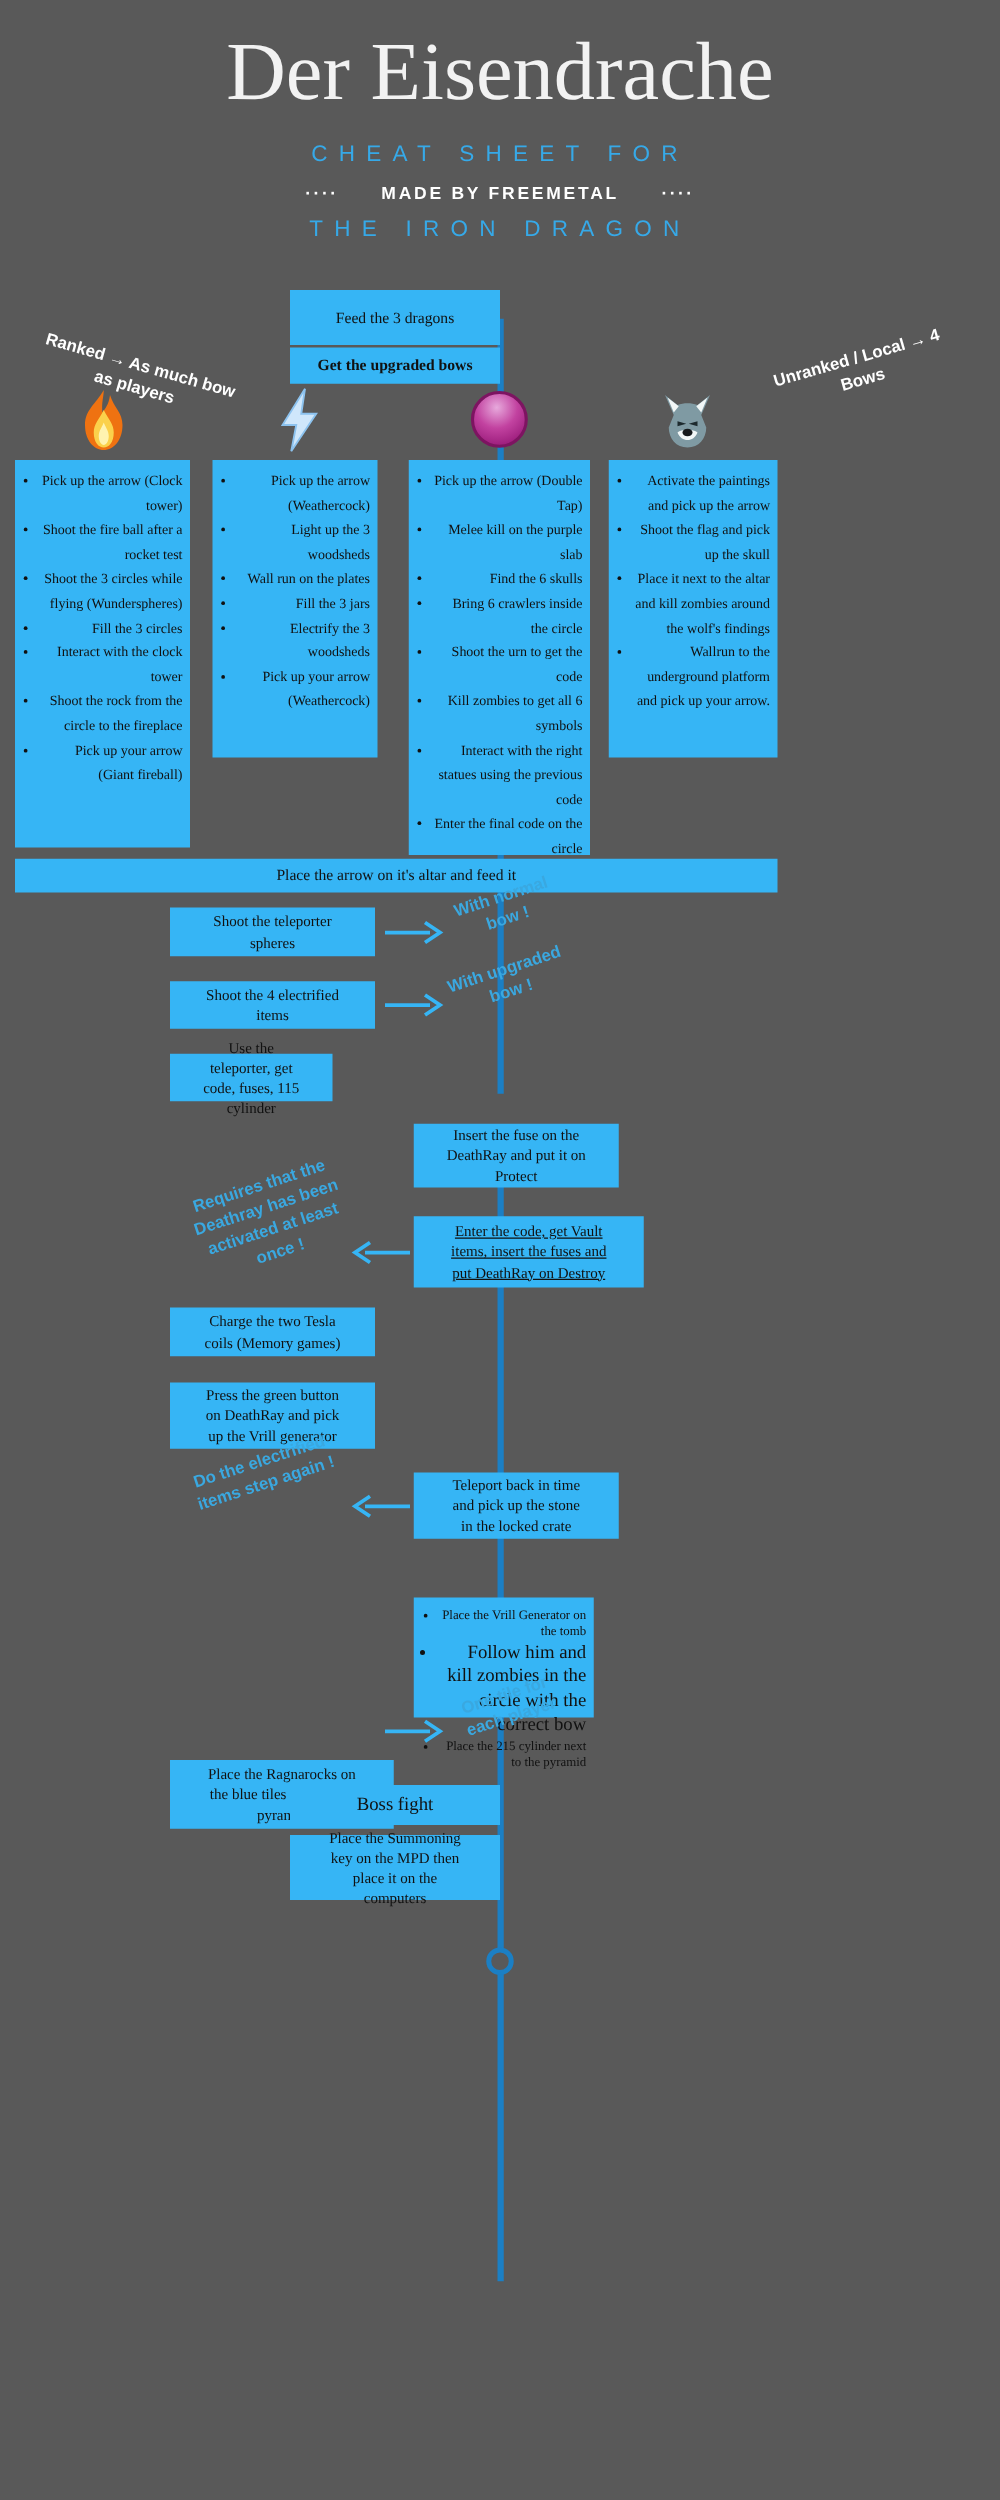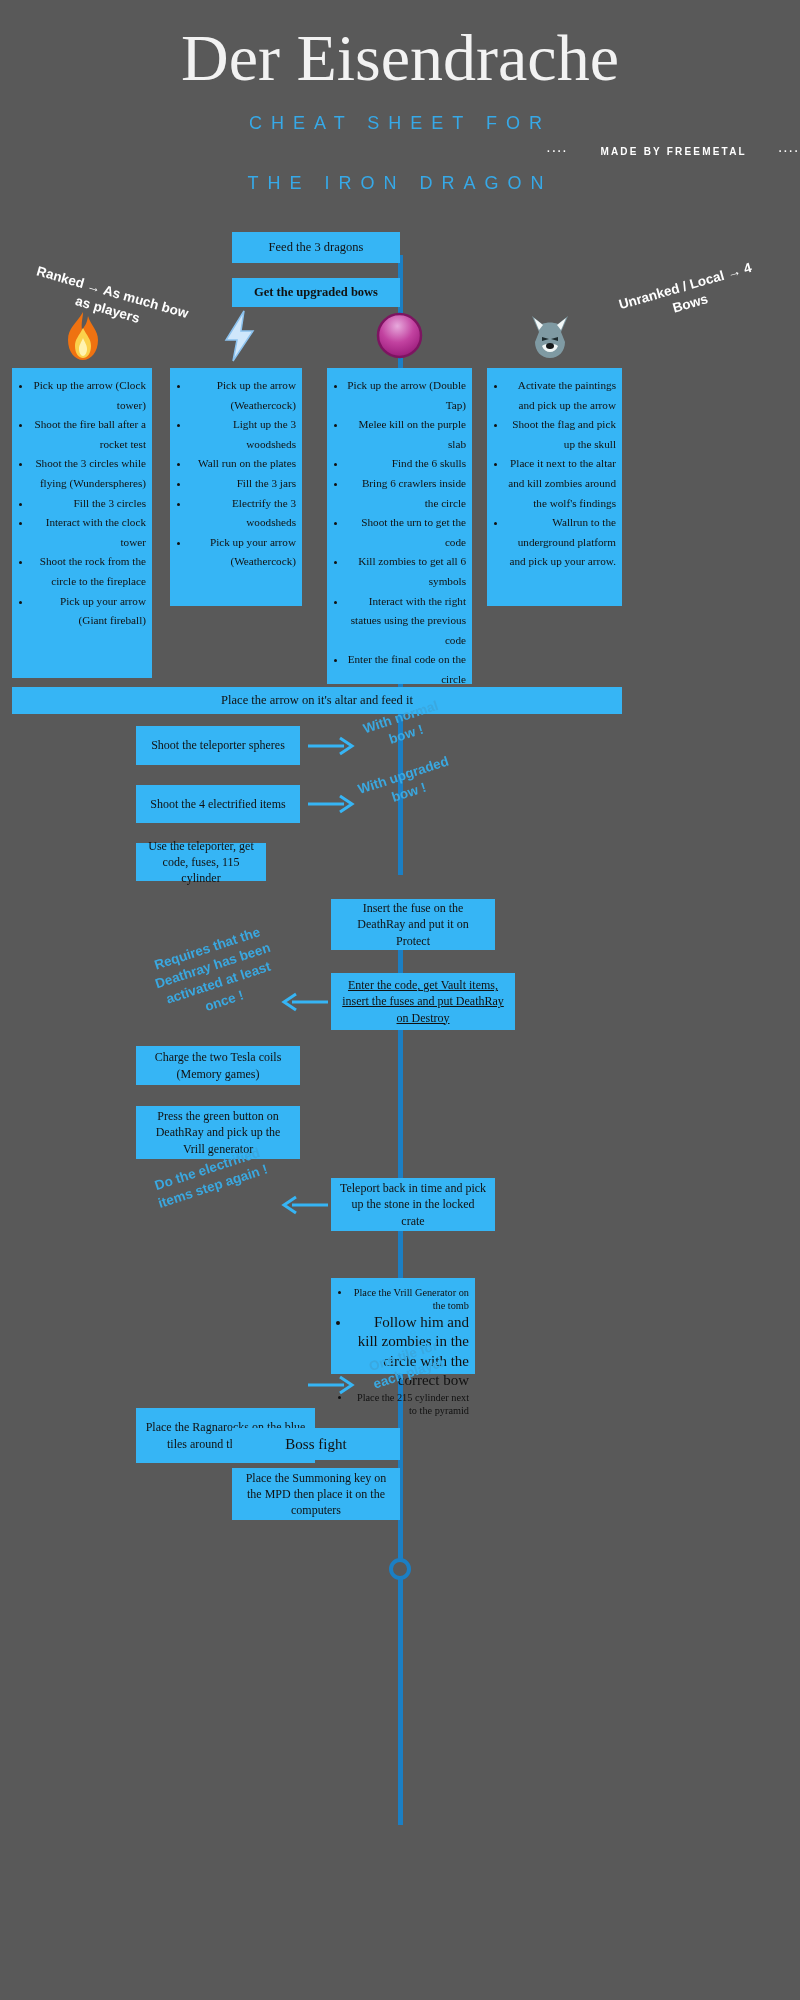--- a/index.html
+++ b/index.html
@@ -35,23 +35,23 @@
     font-family: "Liberation Sans", sans-serif;
     font-size: 18px;
     letter-spacing: 9px;
     color: #36a9e8;
     font-weight: 400;
   }
   .subtitle1 { top:113px; }
   .subtitle2 { top:173px; }
   .byline {
     position:absolute; top:146px; left:0; width:800px;
-    text-align:right;
+    text-align:center;
     font-family:"Liberation Sans", sans-serif;
-    font-size: 10px;
+    font-size: 14px;
     font-weight: 700;
     letter-spacing: 2.2px;
     color: #ffffff;
   }
   .byline .dots { color:#ffffff; letter-spacing:2px; }
 
   
   .spine {
     position:absolute;
     left: 398px;
@@ -65,21 +65,21 @@
     background: #36b5f5;
     color: #111111;
     font-family:"Liberation Serif", serif;
     display:flex;
     align-items:center;
     justify-content:center;
     text-align:center;
     line-height: 1.35;
   }
   .box.small { font-size: 12.5px; }
-  .box.mid   { font-size: 12px; padding: 6px 8px; }
+  .box.mid   { font-size: 12px; padding: 6px 26px; }
 
   
   .listbox {
     position:absolute;
     background:#36b5f5;
     color:#111;
     padding: 8px 6px 8px 4px;
   }
   .listbox ul { list-style: disc; margin:0; padding-left: 16px; }
   .listbox li {
@@ -130,21 +130,21 @@
       <span>MADE BY FREEMETAL</span>
       <span style="display:inline-block;width:22px"></span>
       <span class="dots">····</span>
     </div>
     <div class="subtitle2">THE IRON DRAGON</div>
   </div>
 
   <div class="spine" style="top:255px;height:620px;"></div>
   <div class="spine" style="top:905px;height:920px;"></div>
 
-  <div class="box small" style="left:232px;top:232px;width:168px;height:31px;">Feed the 3 dragons</div>
+  <div class="box small" style="left:232px;top:232px;width:168px;height:44px;">Feed the 3 dragons</div>
   <div class="box small" style="left:232px;top:278px;width:168px;height:29px;font-weight:bold;">Get the upgraded bows</div>
 
   <div class="rot white" style="left:38px;top:262px;width:160px;transform:rotate(16deg);transform-origin:left top;">Ranked → As much bow as players</div>
   <div class="rot white" style="left:606px;top:300px;width:160px;transform:rotate(-16deg);transform-origin:left top;">Unranked / Local → 4 Bows</div>
 
   <div class="icon" style="left:58px;top:310px;width:50px;height:52px;">
     <svg width="50" height="52" viewBox="0 0 50 52">
       <path d="M25 2 C18 14 10 18 10 30 C10 42 17 50 25 50 C33 50 40 42 40 30 C40 20 33 16 30 6 C29 14 26 17 24 20 C23 12 25 8 25 2 Z" fill="#ef7211"></path>
       <path d="M25 18 C21 26 17 29 17 36 C17 44 21 48 25 48 C29 48 33 44 33 36 C33 29 29 26 25 18 Z" fill="#fbd14b"></path>
       <path d="M25 28 C23 33 21 35 21 39 C21 43 23 46 25 46 C27 46 29 43 29 39 C29 35 27 33 25 28 Z" fill="#fff3b0"></path>

